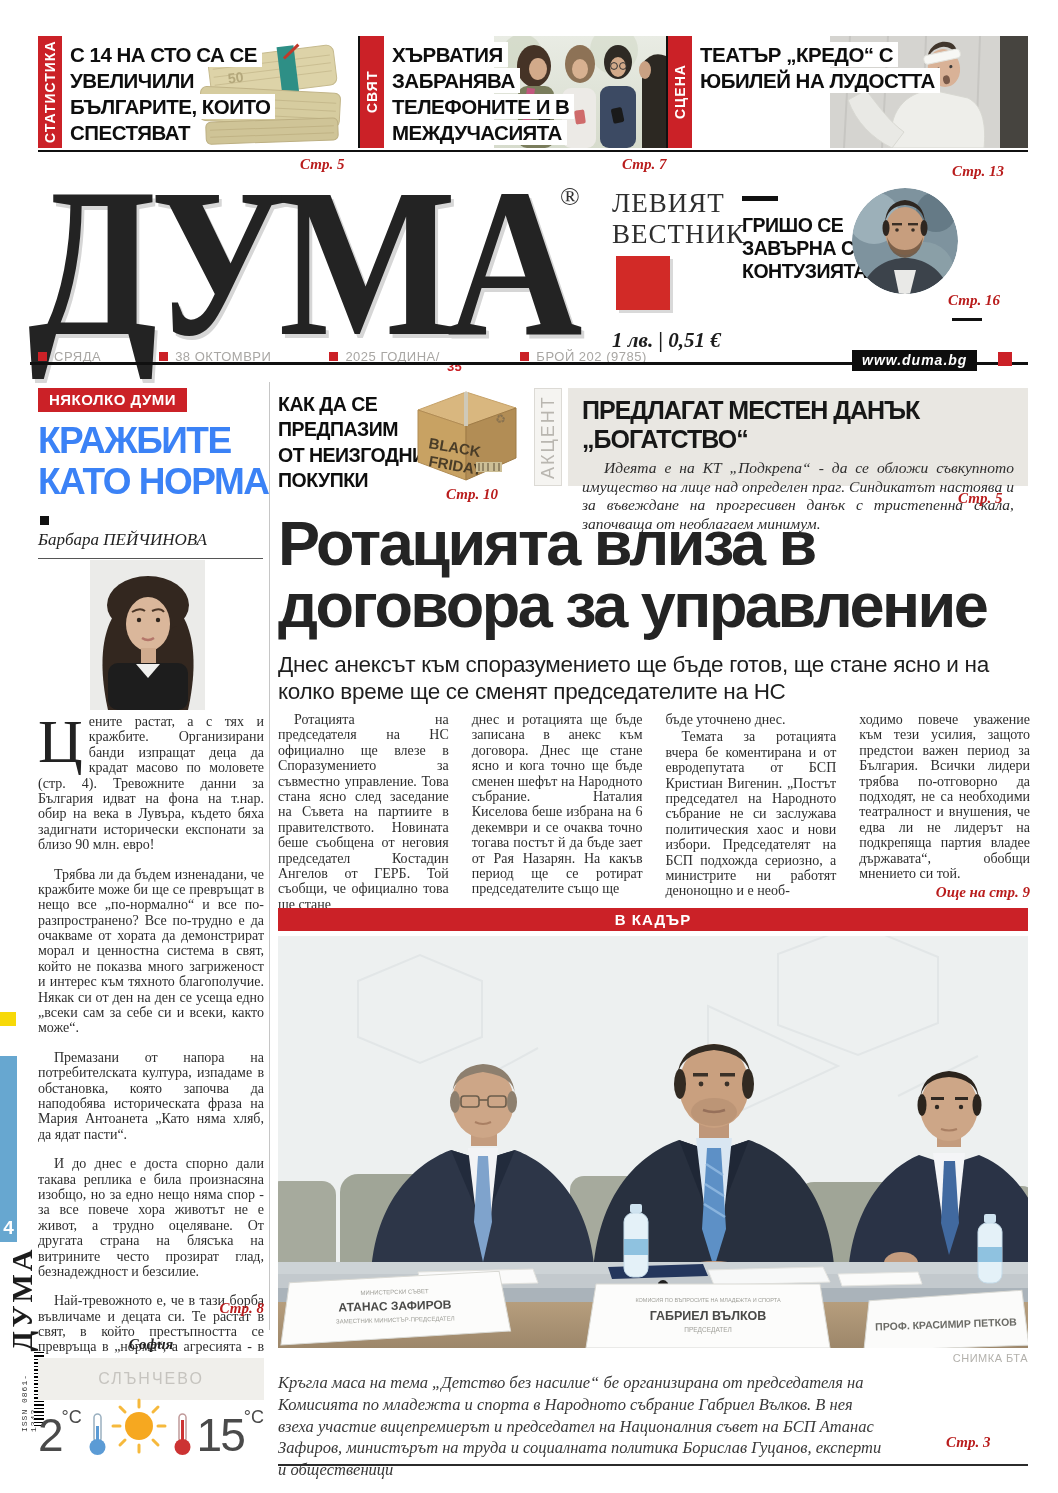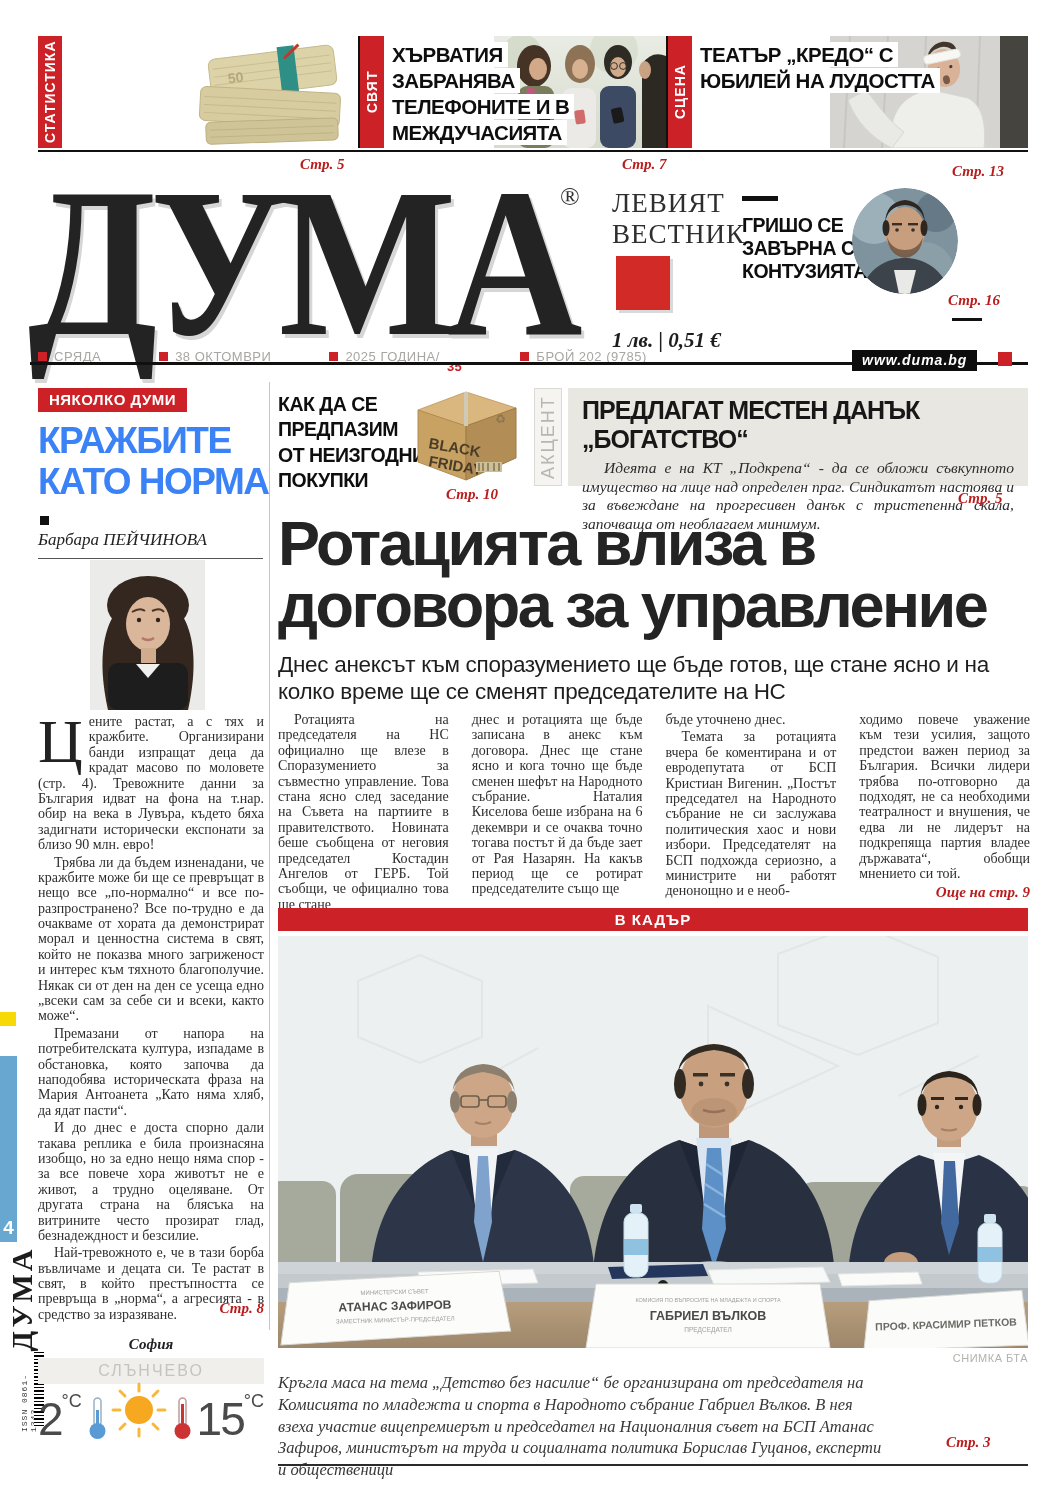--- a/index.html
+++ b/index.html
@@ -54,31 +54,31 @@
   #ed-kicker { left:38px; top:388px; background:#cb2127; color:#fff; font-weight:bold; font-size:15px;
                letter-spacing:0.5px; padding:3px 11px 4px; }
   #ed-title { left:38px; top:420px; width:232px; font-weight:bold; font-size:37px; line-height:1.12;
               letter-spacing:-1.5px; color:#3b82f6; }
   #ed-bullet { left:40px; top:516px; width:9px; height:9px; background:#111; }
   #ed-author { left:38px; top:530px; font-family:"Liberation Serif", serif; font-style:italic; font-size:17px; color:#222; }
   #ed-rule { left:38px; top:558px; width:225px; height:1px; background:#555; }
   #ed-photo { left:90px; top:560px; width:115px; height:150px; }
   #ed-text { left:38px; top:714px; width:226px; font-family:"Liberation Serif", serif; font-size:14px;
              line-height:1.1; text-align:justify; color:#2e2e2e; }
-  #ed-text p + p { text-indent:16px; margin-top:2px; }
+  #ed-text p + p { text-indent:16px; margin-top:14px; }
   #ed-dropcap { float:left; font-family:"Liberation Serif", serif; font-size:62px; line-height:0.82;
                 padding:2px 6px 0 0; color:#222; }
   #ed-ref { left:38px; top:1300px; width:226px; text-align:right; }
 
   
   #weather { left:38px; top:1336px; width:226px; }
   #weather-city { text-align:center; font-family:"Liberation Serif", serif; font-weight:bold; font-style:italic;
                   font-size:15px; color:#222; }
   #weather-bar { margin-top:5px; background:#f0efeb; color:#c6c4bf; text-align:center; font-size:16px;
-                 letter-spacing:2px; padding:4px 0; }
+                 letter-spacing:2px; padding:12px 0; }
   #weather-row { margin-top:8px; display:flex; align-items:center; justify-content:space-between; }
   .wtemp { font-size:46px; color:#4a4a4a; line-height:1; letter-spacing:-2px; }
   .wtemp sup { font-size:18px; letter-spacing:0; vertical-align:28px; }
   #weather-sun { margin-top:-14px; }
 
   
   #edge-yellow { left:0; top:1012px; width:16px; height:14px; background:#f7d908; }
   #edge-blue { left:0; top:1056px; width:17px; height:186px; background:#67a7d0; }
   #edge-page-num { position:absolute; bottom:3px; width:100%; text-align:center; color:#fff; font-weight:bold; font-size:19px; }
   #edge-duma { left:-33px; top:1282px; font-family:"Liberation Serif", serif; font-weight:bold; font-size:30px;
@@ -154,20 +154,21 @@
           <line x1="16" y1="64" x2="148" y2="64" stroke="#c5b98c"></line>
             <line x1="16" y1="72" x2="148" y2="72" stroke="#c5b98c"></line>
           <line x1="16" y1="80" x2="148" y2="80" stroke="#c5b98c"></line>
         </g>
         <g transform="rotate(-2 85 95)">
           <rect x="18" y="84" width="132" height="22" rx="5" fill="#cfc497" stroke="#bcaf82"></rect>
           <line x1="22" y1="92" x2="146" y2="92" stroke="#c0b385"></line>
             <line x1="22" y1="99" x2="146" y2="99" stroke="#c0b385"></line>
         </g>
       </svg>
+      <div class="tz-title"><span>С 14 НА СТО СА СЕ УВЕЛИЧИЛИ БЪЛГАРИТЕ, КОИТО СПЕСТЯВАТ</span></div>
     </div>
     <div class="tz-sep"></div>
     <div class="tz tz2">
       <div class="vlabel">СВЯТ</div>
       <svg class="tz-img" width="172" height="112" viewBox="0 0 172 112">
         <defs>
             <linearGradient id="kbg" x1="0" y1="0" x2="0" y2="1">
           <stop offset="0" stop-color="#e9ece4"></stop>
               <stop offset="1" stop-color="#d6dbcc"></stop>
             </linearGradient>

